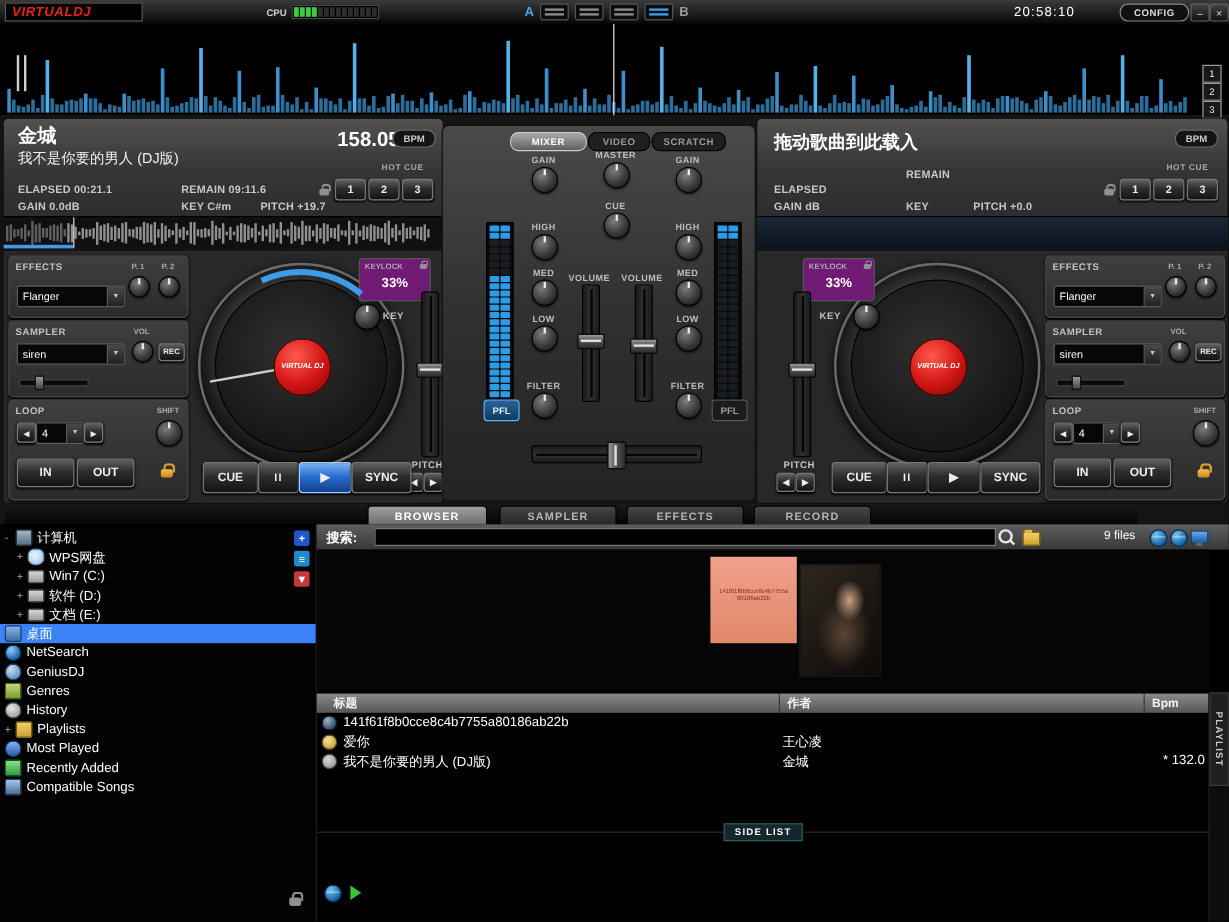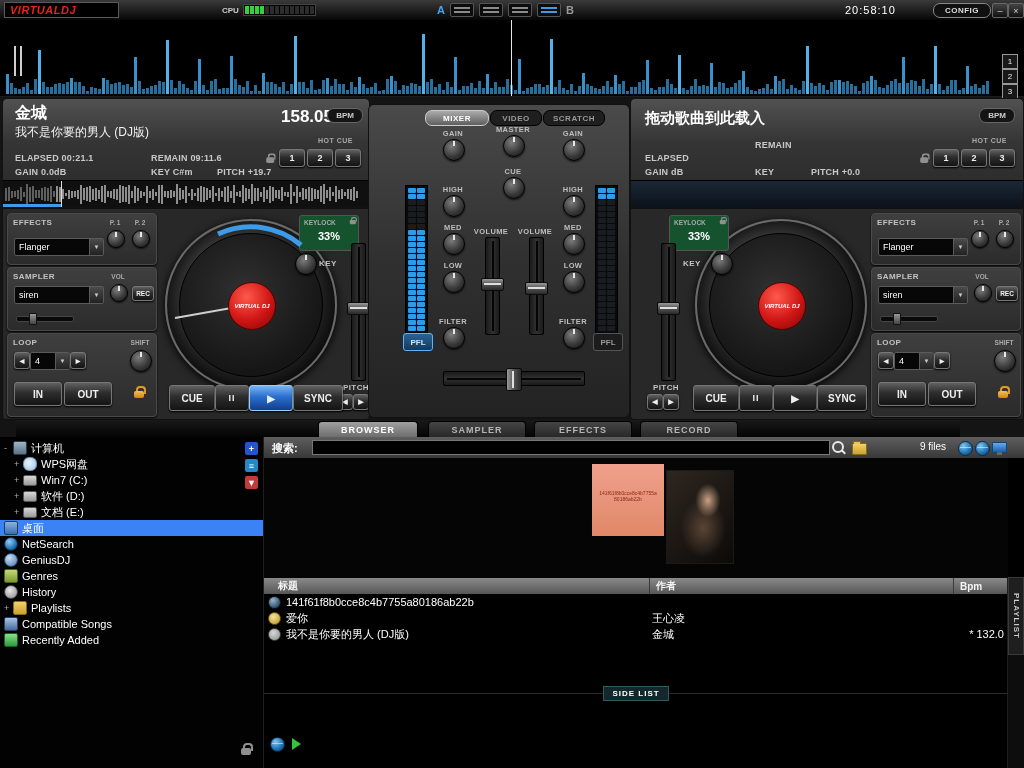--- a/index.html
+++ b/index.html
@@ -66,21 +66,21 @@
   .hslider .hnd{position:absolute;top:-4px;width:6px;height:10px;background:linear-gradient(#999,#444);border:1px solid #111;border-radius:1px}
   .vfader{position:absolute;width:13px;background:linear-gradient(90deg,#1a1a1a,#313131 50%,#1a1a1a);border:1px solid #000;border-radius:2px}
   .vfader::before{content:"";position:absolute;left:50%;top:3px;bottom:3px;width:2px;margin-left:-1px;background:#050505}
   .fhnd{position:absolute;left:-5px;width:21px;height:11px;background:linear-gradient(#9a9a9a,#555 45%,#2a2a2a);border:1px solid #0a0a0a;border-radius:2px}
   .fhnd::after{content:"";position:absolute;left:2px;right:2px;top:4px;height:2px;background:#dfdfdf}
   .jog{position:absolute;width:168px;height:168px;border-radius:50%;background:radial-gradient(circle at 42% 36%,#585858,#262626 60%,#0e0e0e);border:2px solid #6a6a6a;box-shadow:0 2px 8px #000,inset 0 0 24px #000}
   .jog::before{content:"";position:absolute;inset:12px;border-radius:50%;background:radial-gradient(circle at 45% 40%,#303030,#161616 70%);border:1px solid #000}
   .jogcap{position:absolute;left:50%;top:50%;width:46px;height:46px;margin:-23px 0 0 -23px;border-radius:50%;background:radial-gradient(circle at 38% 30%,#ff5a4a,#d01515 55%,#7e0505);border:1px solid #500;display:flex;align-items:center;justify-content:center;z-index:2}
   .jogcap span{color:#fff;font-size:6px;font-weight:bold;font-style:italic}
   .jogsvg{position:absolute;left:0;top:0;z-index:1}
-  .keybox{position:absolute;width:58px;height:34px;background:#14532d;border:1px solid #555;border-radius:3px}
+  .keybox{position:absolute;width:58px;height:34px;background:#701a75;border:1px solid #555;border-radius:3px}
   .keybox .kl{position:absolute;left:4px;top:3px;font-size:6.5px;font-weight:bold;color:#aaa}
   .keybox .pct{position:absolute;left:0;right:0;top:14px;text-align:center;font-size:11px;font-weight:bold;color:#fff}
   .lock{position:relative;width:12px;height:13px}
   .lock::before{content:"";position:absolute;left:2px;top:0;width:6px;height:6px;border:2px solid #909090;border-bottom:none;border-radius:4px 4px 0 0}
   .lock::after{content:"";position:absolute;left:0;top:5px;width:10px;height:7px;background:#909090;border-radius:2px}
   .lock.orange::before{border-color:#e09a28}
   .lock.orange::after{background:linear-gradient(#f6c050,#d08418)}
   .minilock{position:absolute;right:1px;top:1px;transform:scale(.6);transform-origin:top right}
   
   .mixer{position:absolute;left:368px;top:104px;width:260px;height:312px;background:linear-gradient(#4a4a4a,#303030 50%,#232323);border:1px solid #111;border-radius:6px}
@@ -92,21 +92,21 @@
   .vu i{background:#191c20;border-radius:1px}
   .vu i.on{background:#2d9ce8}
   .pfl{position:absolute;width:28px;height:16px;border-radius:3px;font-size:8px;font-weight:bold;display:flex;align-items:center;justify-content:center}
   .pfl.on{background:linear-gradient(#2a6396,#123a5e);border:1px solid #5fb0ff;color:#cfe8ff}
   .pfl.off{background:#1c1c1c;border:1px solid #555;color:#999}
   .xfader{position:absolute;left:74px;top:266px;width:140px;height:13px;background:linear-gradient(#1a1a1a,#313131 50%,#1a1a1a);border:1px solid #000;border-radius:2px}
   .xfader::before{content:"";position:absolute;top:50%;left:3px;right:3px;height:2px;margin-top:-1px;background:#050505}
   .xhnd{position:absolute;top:-4px;left:62px;width:14px;height:21px;background:linear-gradient(90deg,#9a9a9a,#555 45%,#2a2a2a);border:1px solid #0a0a0a;border-radius:2px}
   .xhnd::after{content:"";position:absolute;top:2px;bottom:2px;left:5px;width:2px;background:#dfdfdf}
   
-  .midtabs{position:absolute;left:16px;top:420px;width:944px;height:17px;background:linear-gradient(#191919,#040404)}
+  .midtabs{position:absolute;left:4px;top:420px;width:944px;height:17px;background:linear-gradient(#191919,#040404)}
   .ctab{position:absolute;top:1px;height:16px;border-radius:4px 4px 0 0;font-size:9px;font-weight:bold;letter-spacing:1px;display:flex;align-items:center;justify-content:center;border:1px solid #000;border-bottom:none}
   .ctab.active{background:linear-gradient(#a0a0a0,#6a6a6a);color:#fff}
   .ctab.off{background:linear-gradient(#454545,#262626);color:#b5b5b5}
   
   .browser{position:absolute;left:0;top:437px;width:1024px;height:331px;background:#000}
   .tree{position:absolute;left:0;top:0;width:264px;height:331px;background:#020202;border-right:1px solid #1e1e1e;padding-top:3px;box-sizing:border-box}
   .titem{height:16px;display:flex;align-items:center;font-size:11px;color:#fff;padding-left:4px;white-space:nowrap}
   .titem.lvl1{padding-left:14px}
   .titem.sel{background:#3b82f6}
   .texp{width:9px;font-size:9px;color:#aaa}
@@ -955,26 +955,30 @@
       <div class="titem">
           <span class="ticon ic-history"></span>
           <span>History</span>
         </div>
       <div class="titem">
           <span class="texp">+</span>
           <span class="ticon ic-folder"></span>
           <span>Playlists</span>
         </div>
       <div class="titem">
-          <span class="ticon ic-compat"></span>
-          <span>Compatible Songs</span>
+          <span class="ticon ic-most"></span>
+          <span>Most Played</span>
         </div>
       <div class="titem">
           <span class="ticon ic-recent"></span>
           <span>Recently Added</span>
+        </div>
+      <div class="titem">
+          <span class="ticon ic-compat"></span>
+          <span>Compatible Songs</span>
         </div>
       <div class="tactions">
         <span class="tact" style="background:#2255cc">+</span>
         <span class="tact" style="background:#2288cc">≡</span>
         <span class="tact" style="background:#c23b3b">▼</span>
       </div>
       <span class="lock treelock"></span>
     </div>
 
     <div class="content">

